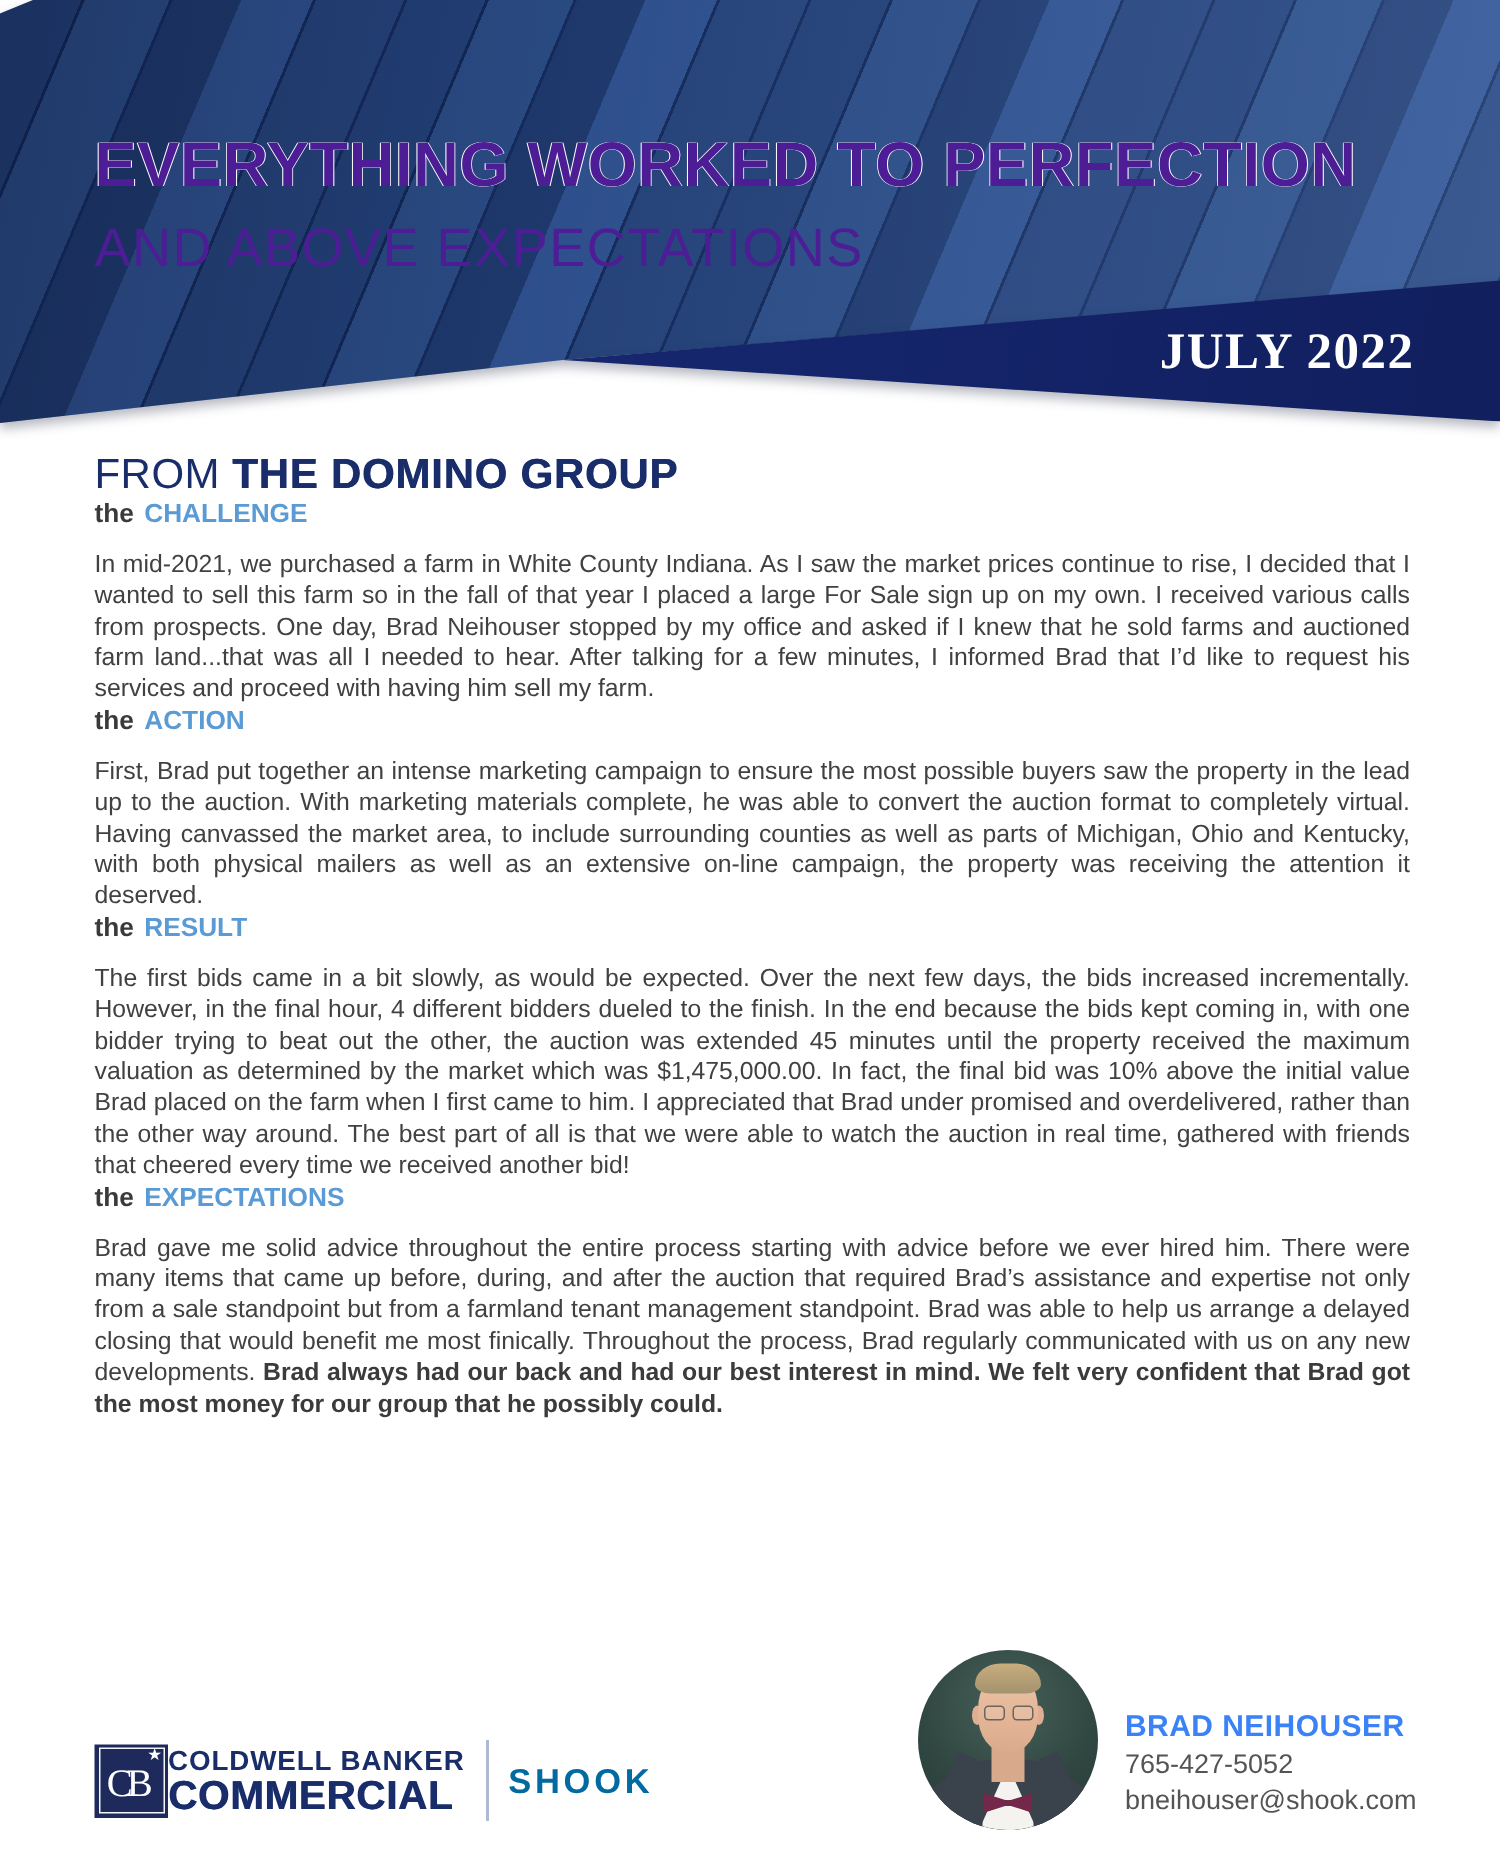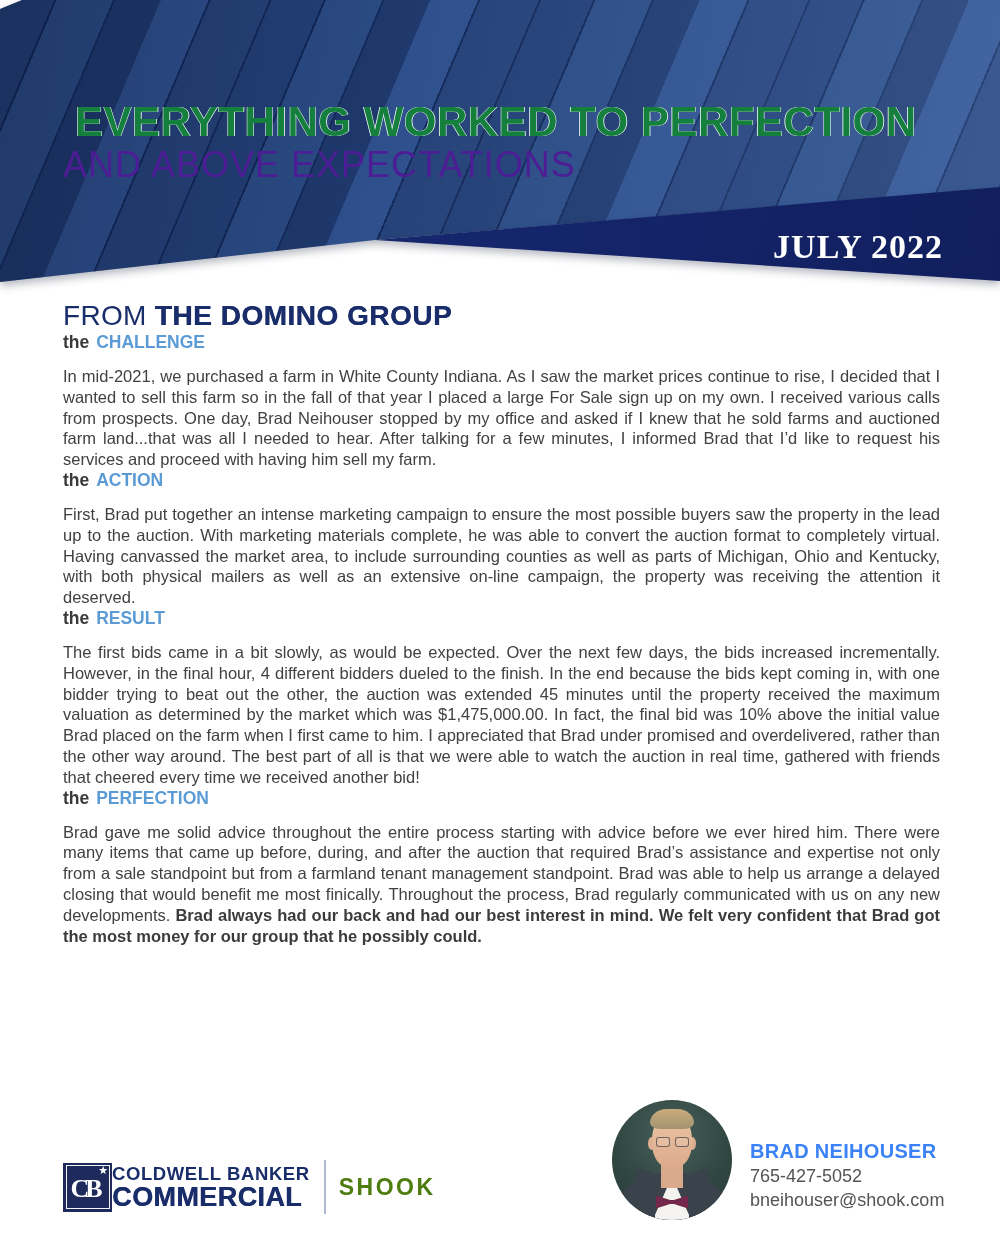--- a/index.html
+++ b/index.html
@@ -29,32 +29,32 @@
         #305391 148px, #305391 192px,
         #152c5e 192px, #152c5e 194px,
         #27457d 194px, #27457d 248px);
   }
   .navyband {
     position: absolute; inset: 0;
     clip-path: polygon(375px 240px, 1000px 187px, 1000px 281px);
     background: linear-gradient(100deg, #1b2d74 0%, #15256b 55%, #111f5e 100%);
   }
   .hero-title {
-    position: absolute; left: 63px; top: 86px; margin: 12px;
-    font-size: 42px; font-weight: 700; color: #15803d; letter-spacing: 0.5px;
+    position: absolute; left: 63px; top: 86px; margin: 0;
+    font-size: 42px; font-weight: 700; color: #4c1d95; letter-spacing: 0.5px;
     white-space: nowrap;
     text-shadow: 0.6px 0 0 #fff, -0.6px 0 0 #fff;
   }
   .hero-subtitle {
     position: absolute; left: 63px; top: 144px;
     font-size: 36px; font-weight: 400; color: #4c1d95; letter-spacing: 1px;
     white-space: nowrap;
   }
   .issue-date {
-    position: absolute; right: 57px; top: 228px;
+    position: absolute; right: 57px; top: 216px;
     font-family: "Liberation Serif", serif; font-weight: 700;
     font-size: 34px; color: #ffffff; letter-spacing: 1px; white-space: nowrap;
   }
 
   
   .content { position: absolute; left: 63px; top: 300px; width: 877px; }
   .from-line { margin: 0; font-size: 28px; color: #1a2d6b; letter-spacing: 0.3px; font-weight: 400; }
   .from-name { font-weight: 700; letter-spacing: 0.5px; text-shadow: 0.4px 0 0 #1a2d6b; }
   .section { }
   .sec-head { margin: 0; font-size: 17.5px; font-weight: 700; color: #3a3a3a; }
@@ -65,28 +65,28 @@
   }
   .bold-tail { font-weight: 700; color: #3b3b3d; }
 
   
   .brand { position: absolute; left: 63px; top: 1159px; display: flex; align-items: center; height: 56px; }
   .cb-mark { position: relative; width: 49px; height: 49px; background: #1e2a5c; flex: 0 0 auto; }
   .cb-mark::after { content: ""; position: absolute; inset: 2.5px; border: 1.3px solid rgba(255,255,255,0.95); }
   .cb-letters {
     position: absolute; inset: 0; display: flex; align-items: center; justify-content: center;
     padding: 4px 6px 0 0; color: #ffffff; font-family: "Liberation Serif", serif;
-    font-weight: 700; font-size: 26px; letter-spacing: -4px;
+    font-weight: 400; font-size: 26px; letter-spacing: -4px;
   }
   .cb-star { position: absolute; top: 2px; right: 4px; color: #ffffff; font-size: 11px; line-height: 1; }
   .brand-words { margin-left: 0; color: #1a2d6b; }
   .brand-top { font-size: 18.5px; font-weight: 700; letter-spacing: 0.6px; line-height: 1.15; white-space: nowrap; }
   .brand-bottom { font-size: 27px; font-weight: 700; letter-spacing: 0.4px; line-height: 1.0; white-space: nowrap; text-shadow: 0.5px 0 0 #1a2d6b; }
   .brand-divider { width: 2px; height: 54px; background: #aebad2; margin: 0 13px 0 14px; flex: 0 0 auto; }
-  .brand-shook { font-size: 23px; font-weight: 700; color: #4d7c0f; letter-spacing: 2.5px; white-space: nowrap; }
+  .brand-shook { font-size: 23px; font-weight: 700; color: #0369a1; letter-spacing: 2.5px; white-space: nowrap; }
 
   .avatar {
     position: absolute; left: 612px; top: 1100px; width: 120px; height: 120px;
     border-radius: 50%; overflow: hidden;
     background: radial-gradient(circle at 50% 30%, #47605a 0%, #314742 55%, #263a36 100%);
   }
   .av-shoulders { position: absolute; left: -14px; right: -14px; bottom: -36px; height: 84px;
     background: #39424b; border-radius: 50% 50% 0 0 / 90% 90% 0 0; }
   .av-shirt { position: absolute; left: 43px; bottom: 0; width: 34px; height: 36px; background: #f4f3f0; }
   .av-lapel-l { position: absolute; bottom: -8px; left: 14px; width: 34px; height: 56px; background: #3a434c; transform: rotate(24deg); }
@@ -151,21 +151,21 @@
       <h3 class="sec-head">
         <span>the</span>
         <span class="sec-label">RESULT</span>
       </h3>
       <p class="body-text">The first bids came in a bit slowly, as would be expected.  Over the next few days, the bids increased incrementally. However, in the final hour, 4 different bidders dueled to the finish.  In the end because the bids kept coming in, with one bidder trying to beat out the other, the auction was extended 45 minutes until the property received the maximum valuation as determined by the market which was $1,475,000.00.  In fact, the final bid was 10% above the initial value Brad placed on the farm when I first came to him. I appreciated that Brad under promised and overdelivered, rather than the other way around. The best part of all is that we were able to watch the auction in real time, gathered with friends that cheered every time we received another bid!</p>
     </section>
 
     <section class="section">
       <h3 class="sec-head">
         <span>the</span>
-        <span class="sec-label">PERFECTION</span>
+        <span class="sec-label">EXPECTATIONS</span>
       </h3>
       <p class="body-text">
         <span>Brad gave me solid advice throughout the entire process starting with advice before we ever hired him. There were many items that came up before, during, and after the auction that required Brad’s assistance and expertise not only from a sale standpoint but from a farmland tenant management standpoint. Brad was able to help us arrange a delayed closing that would benefit me most finically. Throughout the process, Brad regularly communicated with us on any new developments.</span>
         <strong class="bold-tail">Brad always had our back and had our best interest in mind. We felt very confident that Brad got the most money for our group that he possibly could.</strong>
       </p>
     </section>
   </main>
 
   <footer>
     <div class="brand">

